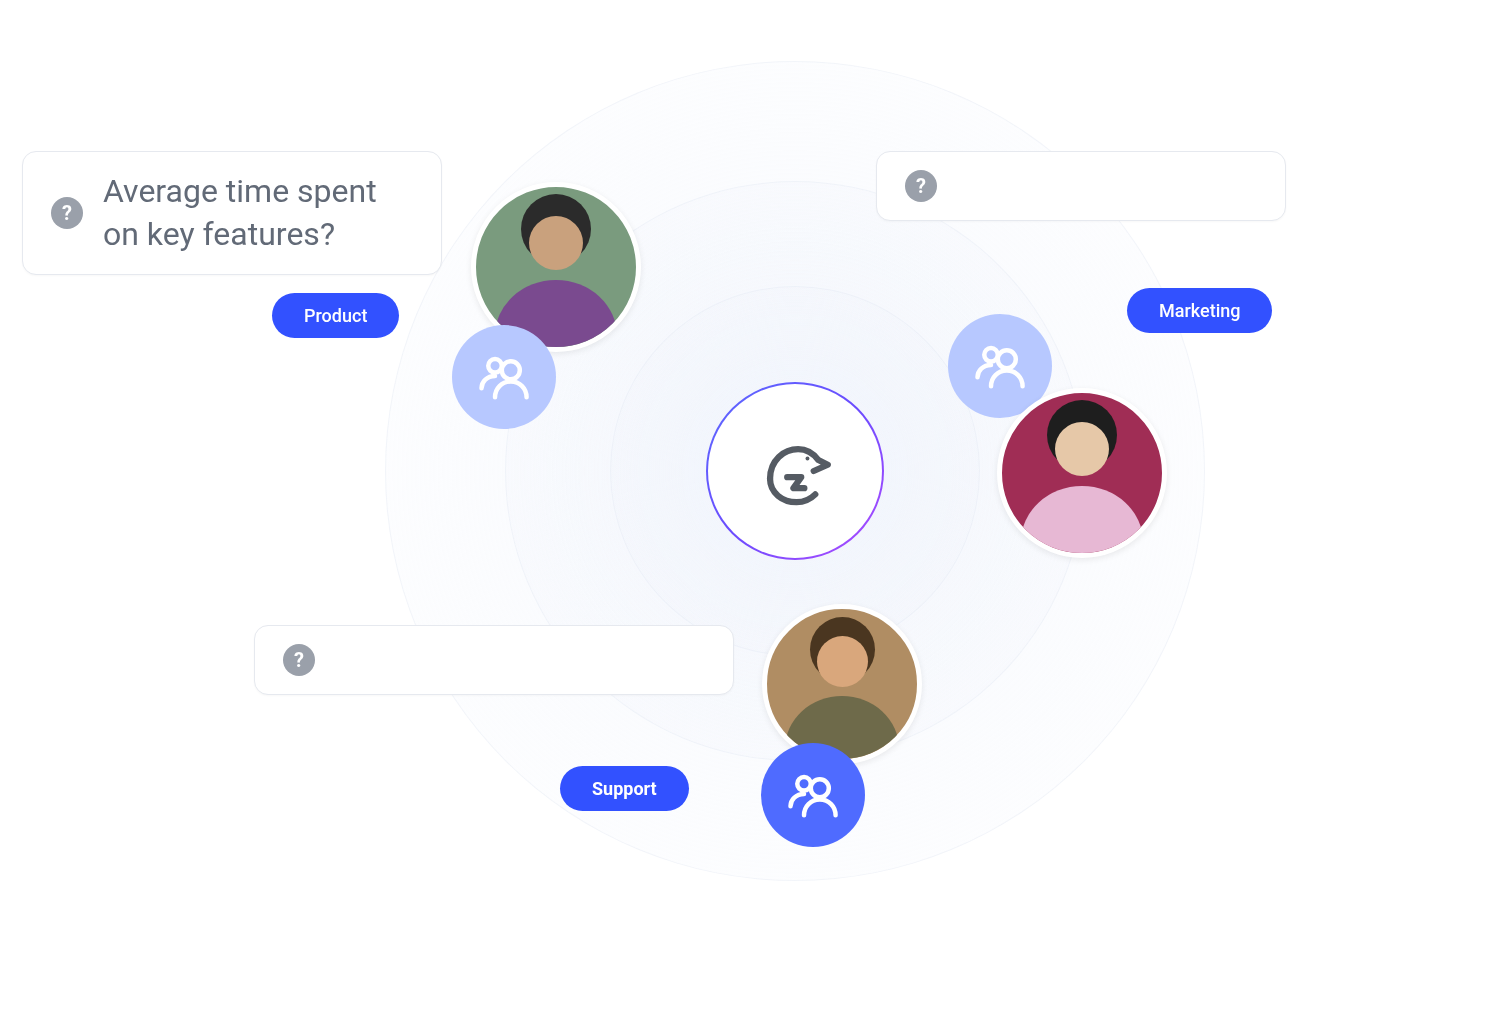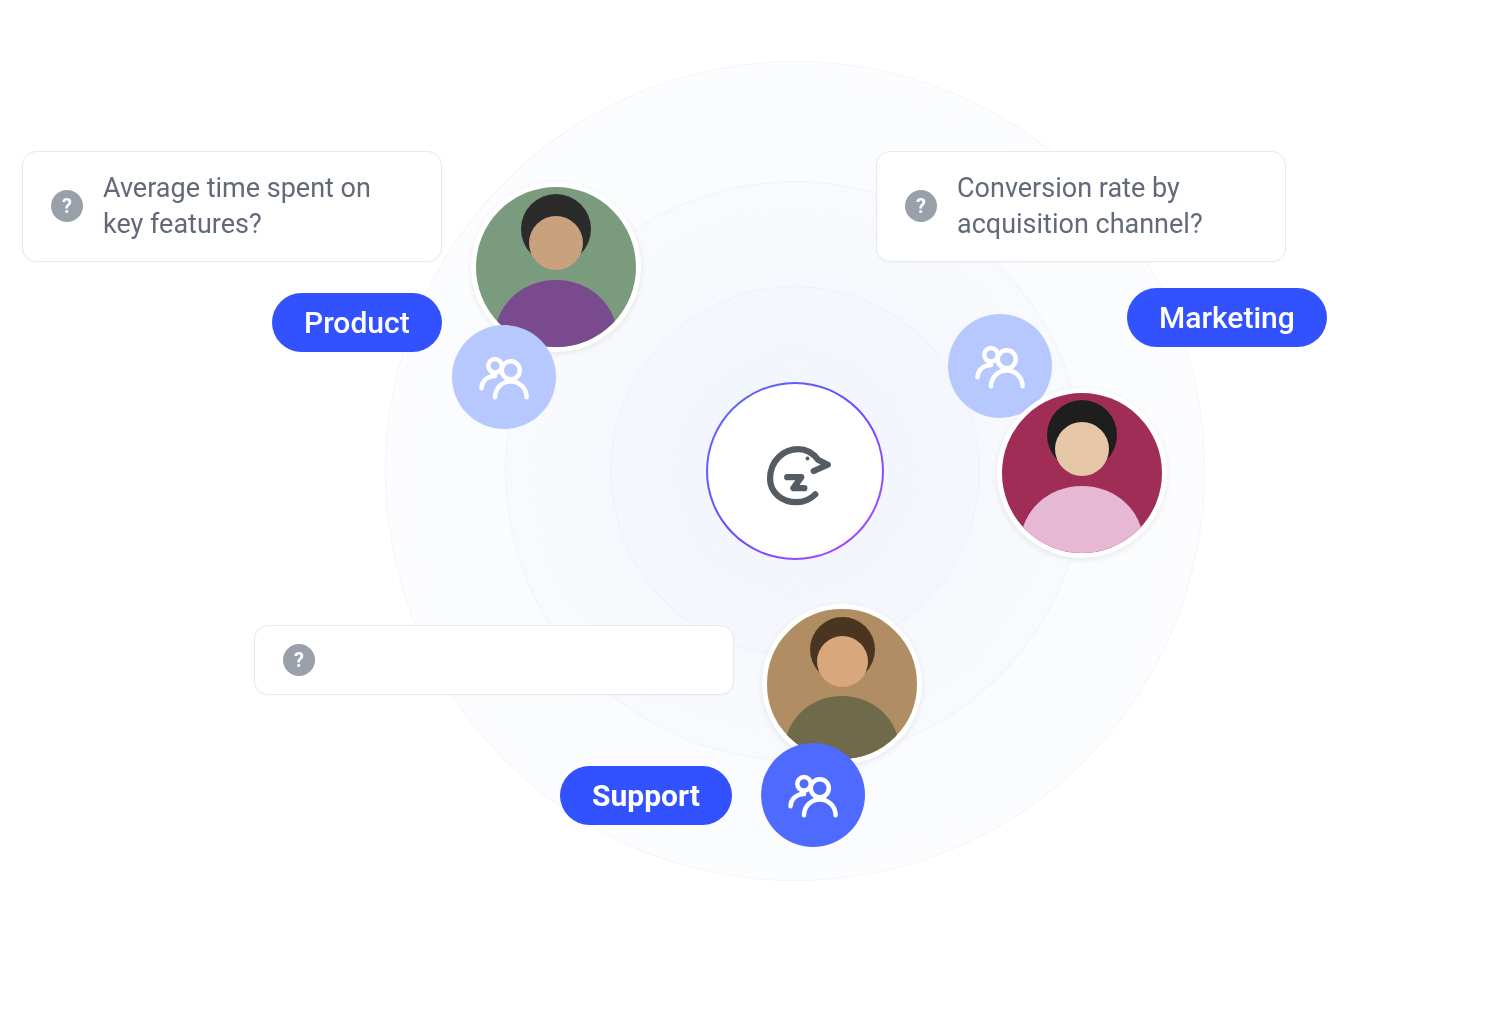--- a/index.html
+++ b/index.html
@@ -55,30 +55,30 @@
   .qcard .qicon {
     width: 32px; height: 32px; flex: 0 0 32px;
     border-radius: 50%;
     background: #9aa0aa;
     color: #fff;
     display: flex; align-items: center; justify-content: center;
     font-weight: 700; font-size: 20px;
   }
   .qcard .qtext {
     color: #626a77;
-    font-size: 27px;
+    font-size: 32px;
     line-height: 1.35;
   }
 
   
   .pill {
     position: absolute;
     background: #3251ff;
     color: #ffffff;
-    font-size: 30px;
+    font-size: 18px;
     font-weight: 500;
     padding: 12px 32px;
     border-radius: 999px;
     white-space: nowrap;
   }
 
   
   .avatar {
     position: absolute;
     border-radius: 50%;
@@ -143,21 +143,20 @@
       <circle cx="30" cy="18" r="8"></circle>
       <path d="M16 42c0-8 6-14 14-14s14 6 14 14"></path>
       <circle cx="16" cy="14" r="6"></circle>
       <path d="M4 34c0-6 5-11 12-11"></path>
     </g>
   </svg>
 </div>
 
 <div class="qcard" style="left:876px; top:151px; width:410px;">
   <div class="qicon">?</div>
-  <div class="qtext">Conversion rate by acquisition channel?</div>
 </div>
 <div class="pill" style="left:1127px; top:288px;">
   <span>Marketing</span>
 </div>
 <div class="people-bubble" style="left:948px; top:314px; width:104px; height:104px; background:#b7c8ff;">
   <svg viewBox="0 0 48 48">
     <g fill="none" stroke="#ffffff" stroke-width="4" stroke-linecap="round" stroke-linejoin="round">
       <circle cx="30" cy="18" r="8"></circle>
       <path d="M16 42c0-8 6-14 14-14s14 6 14 14"></path>
       <circle cx="16" cy="14" r="6"></circle>

